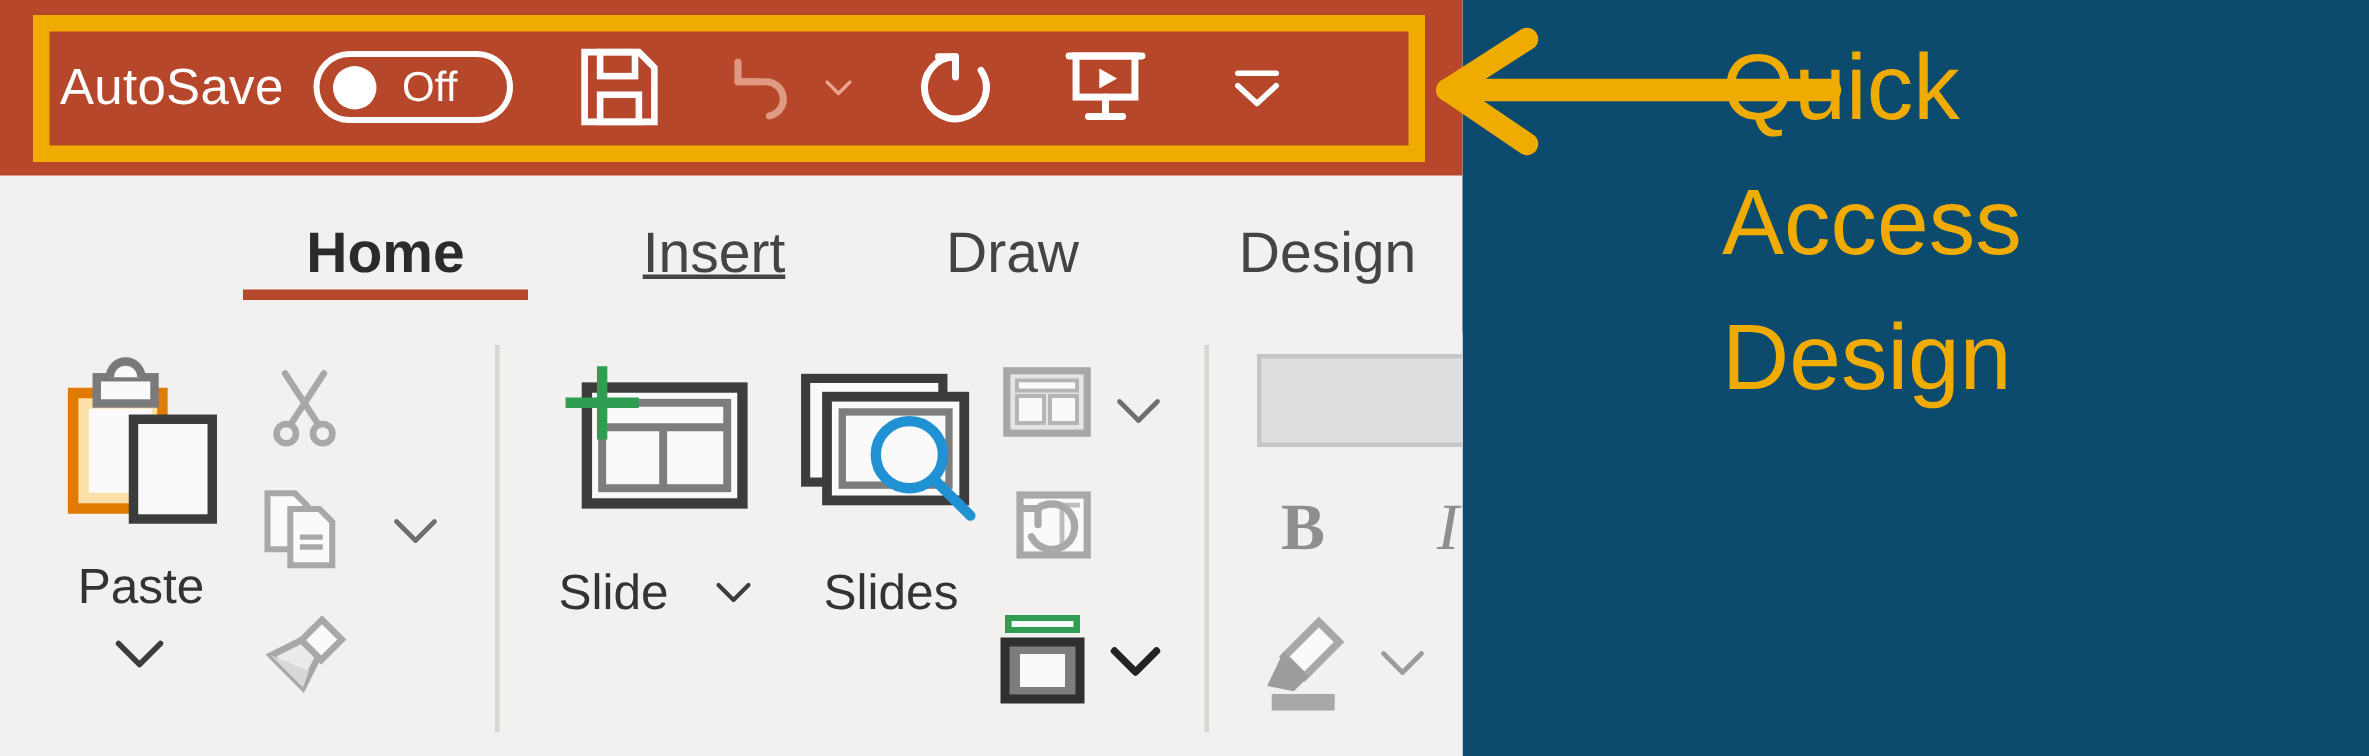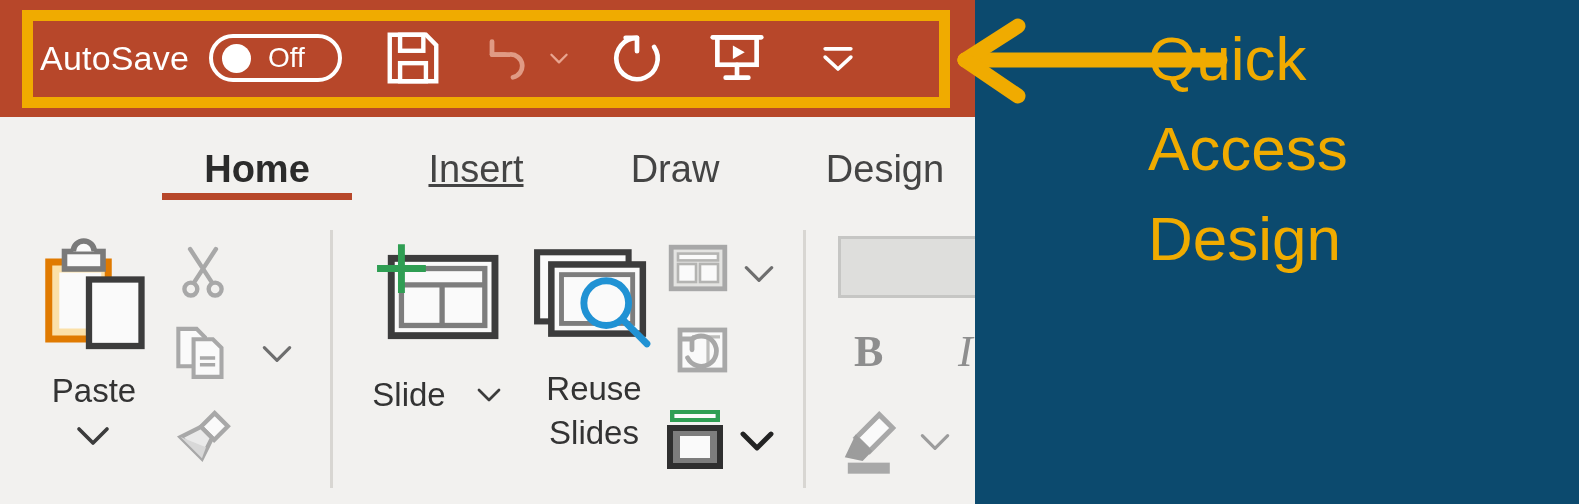--- a/index.html
+++ b/index.html
@@ -204,21 +204,20 @@
       <div class="cmd" style="left:524px;top:14px;width:136px;height:126px;">
         <svg width="136" height="122" viewBox="0 0 66 60">
           <rect x="6" y="8" width="45" height="34" fill="#fafafa" stroke="#3c3c3c" stroke-width="3"></rect>
           <rect x="13" y="14" width="45" height="34" fill="#fafafa" stroke="#3c3c3c" stroke-width="3.2"></rect>
           <rect x="18" y="19" width="35" height="24" fill="#fafafa" stroke="#7d7d7d" stroke-width="2.4"></rect>
           <circle cx="40" cy="33" r="11" fill="#fafafa" stroke="#2092d4" stroke-width="3.4"></circle>
           <path d="M48.4 41.4 L60 53" stroke="#2092d4" stroke-width="3.4" stroke-linecap="round" fill="none"></path>
         </svg>
       </div>
       <div class="cmd-label" style="left:514px;top:148px;width:160px;">
-        <div>Reuse</div>
         <div style="margin-top:6px;">Slides</div>
       </div>
 
       <div class="cmd" style="left:668px;top:22px;">
         <svg width="60" height="48" viewBox="0 0 30 24">
           <rect x="1.6" y="1.6" width="26.8" height="20.8" fill="#e4e4e2" stroke="#a8a8a8" stroke-width="2.4"></rect>
           <rect x="5" y="4.8" width="20" height="3.4" fill="#fafafa" stroke="#b4b4b2" stroke-width="1.3"></rect>
           <rect x="5" y="10" width="9" height="9" fill="#fafafa" stroke="#b4b4b2" stroke-width="1.3"></rect>
           <rect x="16" y="10" width="9" height="9" fill="#fafafa" stroke="#b4b4b2" stroke-width="1.3"></rect>
         </svg>

